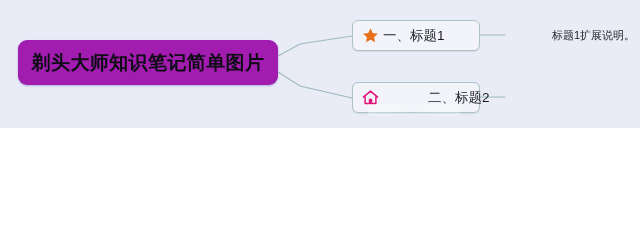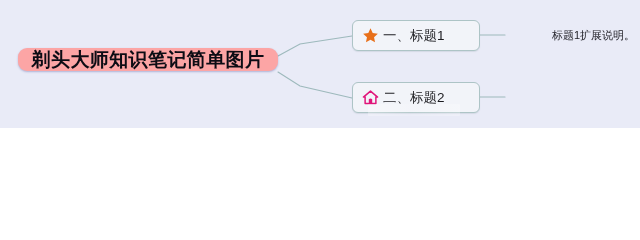--- a/index.html
+++ b/index.html
@@ -29,25 +29,25 @@
     top: 0;
     width: 640px;
     height: 128px;
     pointer-events: none;
   }
 
   
   #root-node {
     position: absolute;
     left: 18px;
-    top: 48px;
+    top: 40px;
     width: 260px;
-    height: 23px;
+    height: 45px;
     box-sizing: border-box;
-    background: #fca5a5;
+    background: #a21caf;
     border-radius: 9px;
     display: flex;
     align-items: center;
     justify-content: center;
     box-shadow: 0 1px 2px rgba(40, 50, 140, 0.30);
   }
   #root-node .root-label {
     color: #0c0c14;
     font-size: 19px;
     font-weight: bold;
@@ -65,21 +65,21 @@
     box-sizing: border-box;
     background: #f2f4f9;
     border: 1px solid #adc4c6;
     border-radius: 6px;
     display: flex;
     align-items: center;
     padding-left: 9px;
     box-shadow: 0 1px 1px rgba(120, 140, 150, 0.18);
   }
   #branch-node-1 { top: 20px; }
-  #branch-node-2 { top: 82px; }
+  #branch-node-2 { top: 82px; gap: 45px; }
 
   .branch-icon {
     width: 17px;
     height: 17px;
     flex: 0 0 17px;
     display: block;
     margin-right: 4px;
   }
   .branch-label {
     font-size: 13.5px;

